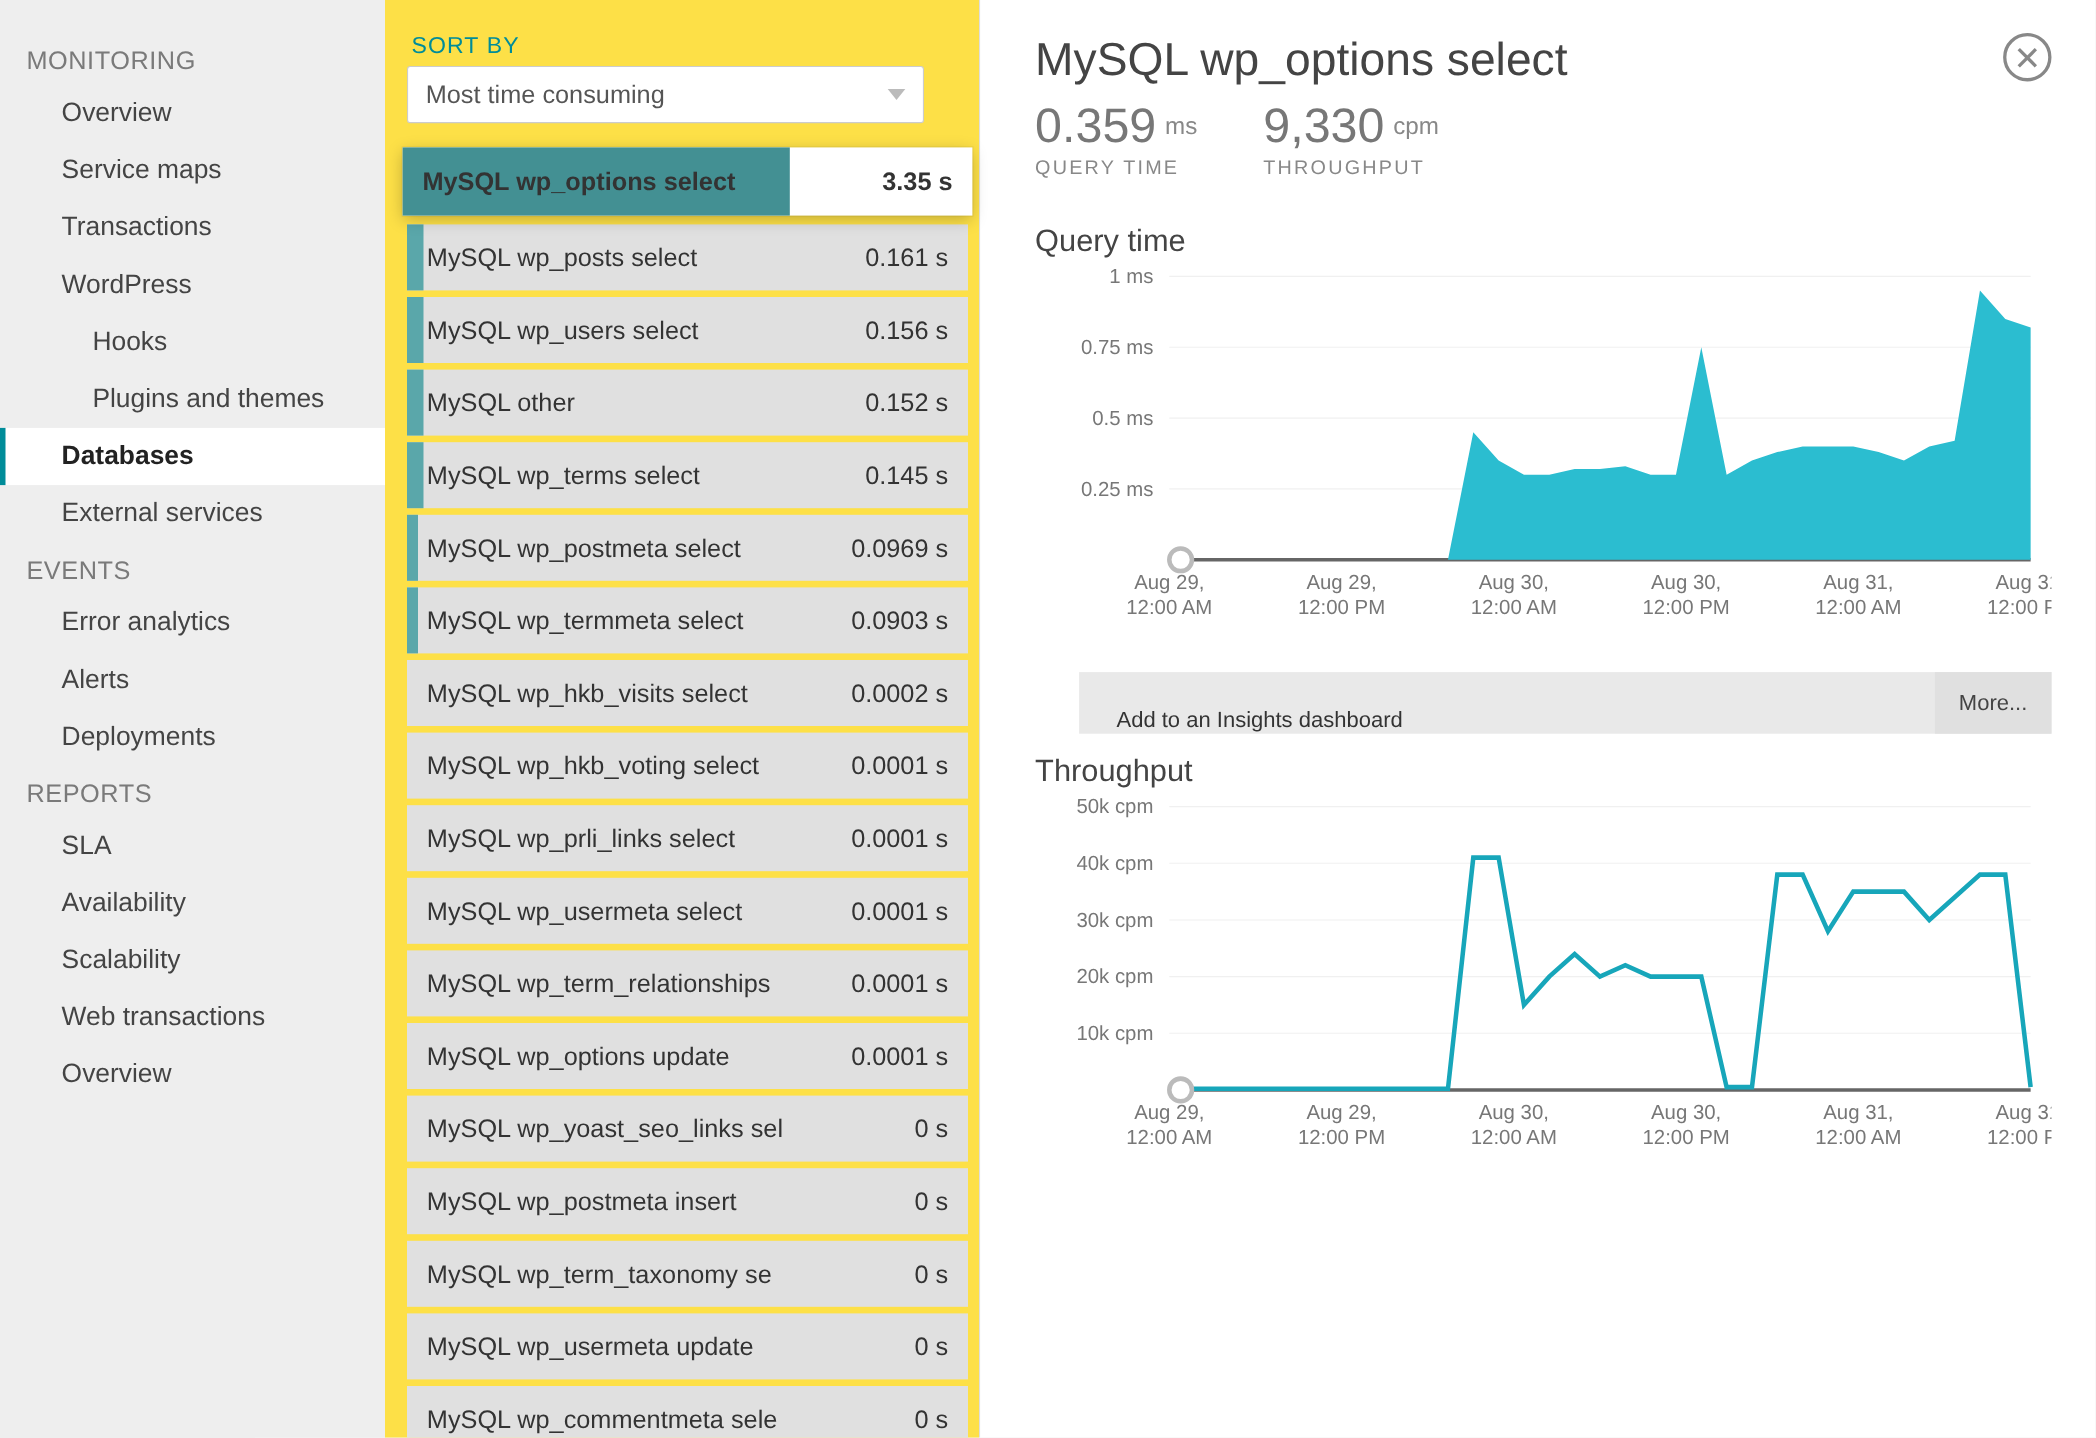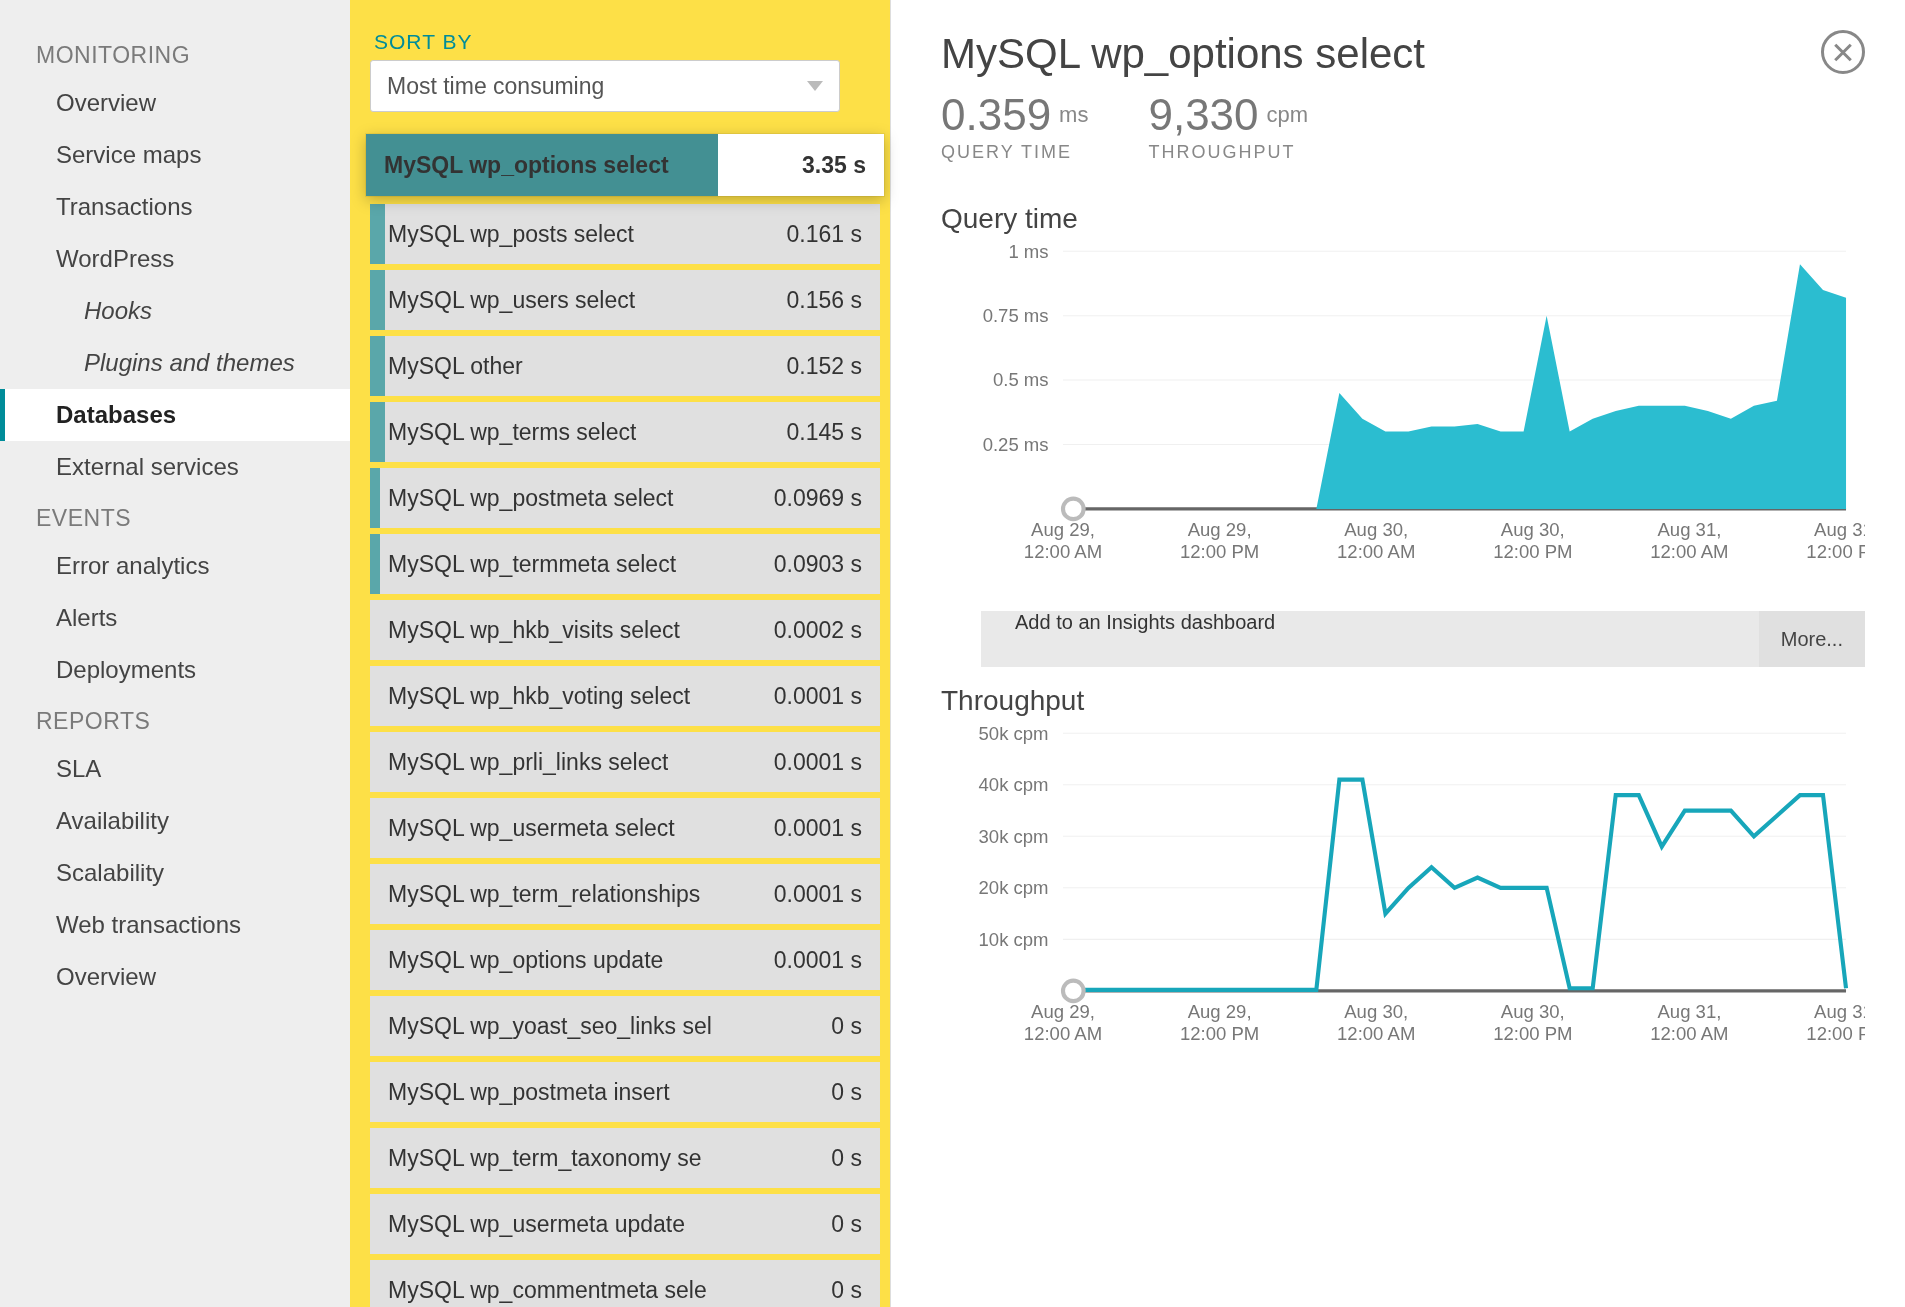--- a/index.html
+++ b/index.html
@@ -15,32 +15,31 @@
   .sidebar {
     width:350px;
     background:#eeeeee;
     padding-top:30px;
     flex-shrink:0;
   }
   .sidebar-section-title {
     color:#7a7a7a;
     font-size:23px;
     letter-spacing:0.5px;
-    padding:12px 36px 8px;
+    padding:12px 24px 8px;
     font-weight:400;
   }
   .sidebar-item {
     padding:12px 24px 12px 56px;
     color:#444;
     font-size:24px;
     cursor:pointer;
   }
   .sidebar-item.sub {
     padding-left:84px;
-    font-style:italic;
   }
   .sidebar-item.active {
     background:#fff;
     font-weight:700;
     border-left:5px solid #008c99;
     padding-left:51px;
     color:#222;
   }
   
   .list-panel {
@@ -180,21 +179,21 @@
     height:340px;
   }
   .chart-wrap svg { width:100%; height:100%; }
   .area { fill:#2bbdd0; opacity:1;}
   .line { stroke:#17a6ba; stroke-width:4; fill:none;}
   .ball { fill:#fff; stroke:#bbb; stroke-width:4;}
   .dash-bar {
     display:flex;
     background:#e9e9e9;
     height:56px;
-    align-items:flex-start;
+    align-items:flex-end;
     justify-content:space-between;
     padding:0 20px 0 34px;
     margin:15px 0 18px 40px;
   }
   .dash-more {
     background:#e0e0e0;
     height:56px;
     display:flex;align-items:center;
     padding:12px 22px;
     margin-right:-20px;

